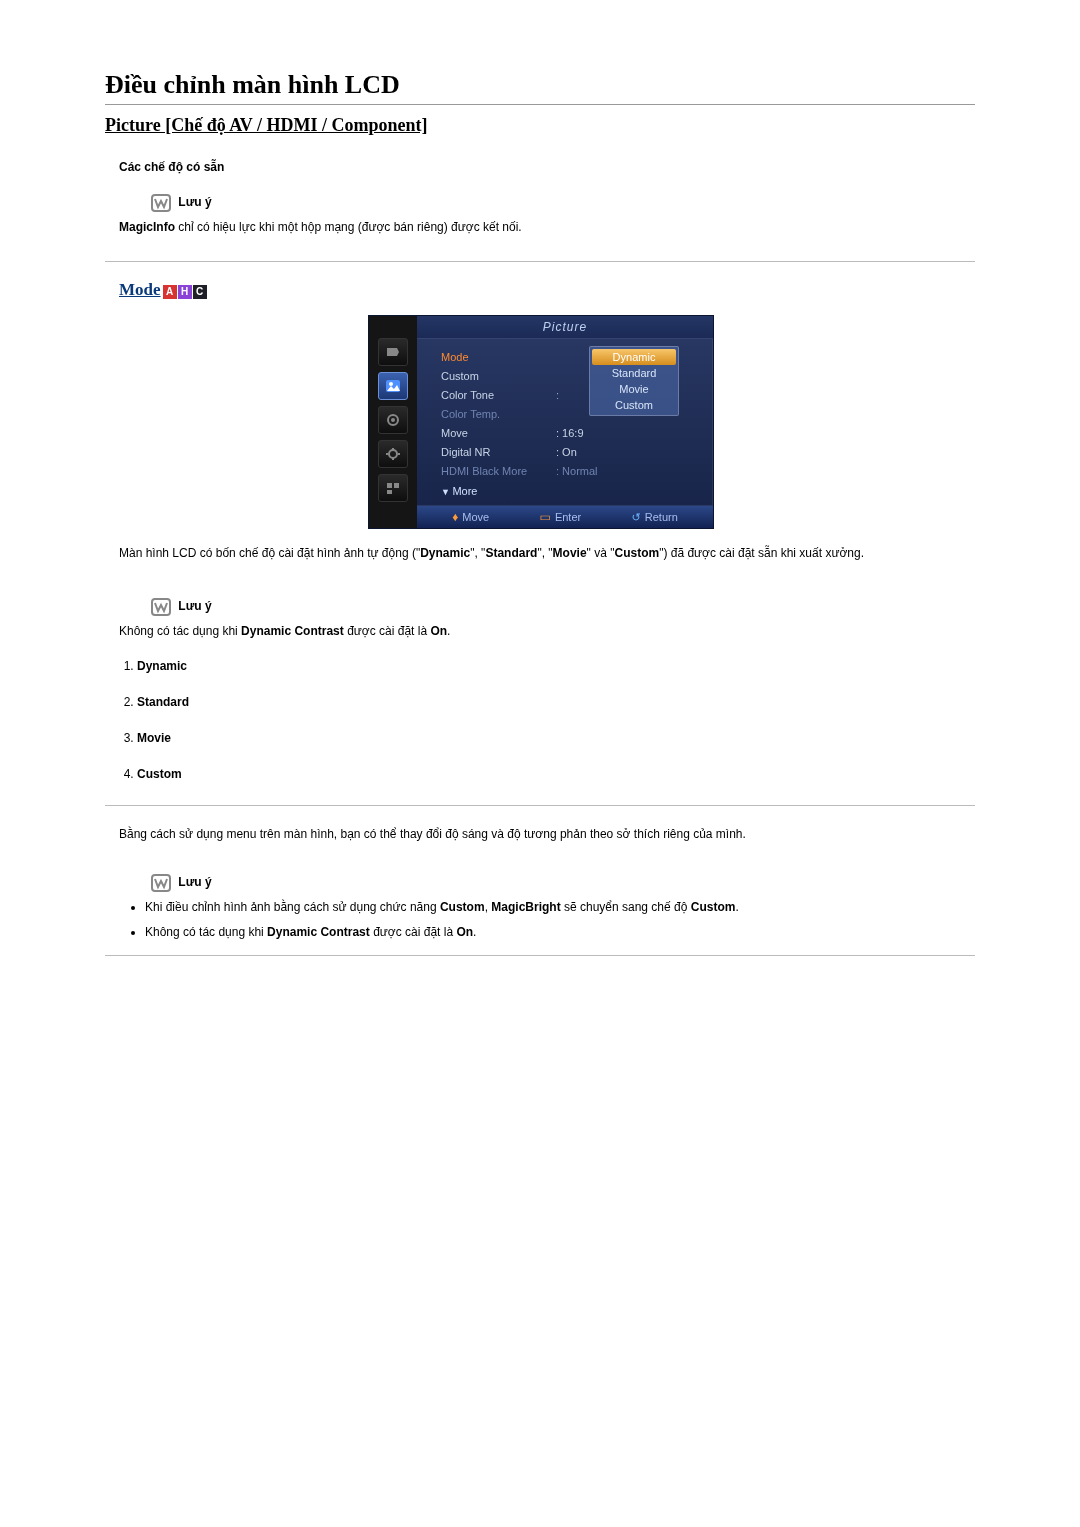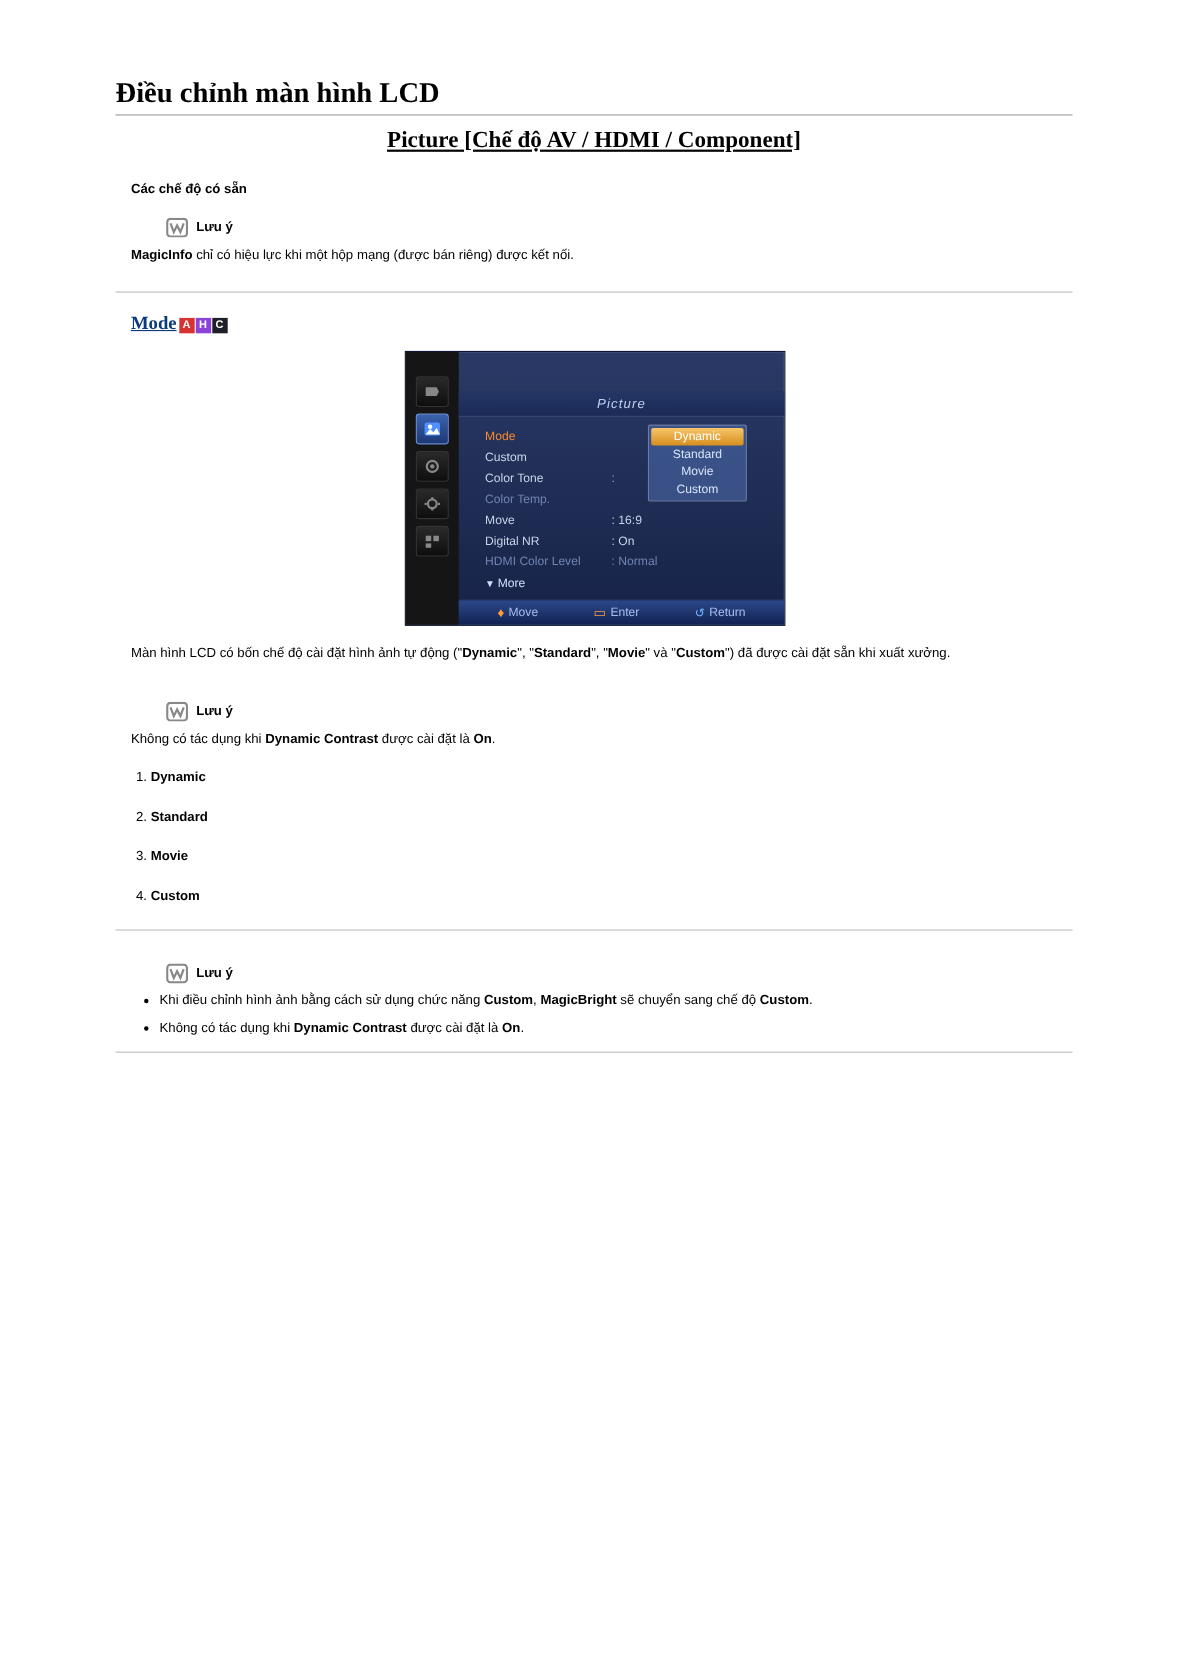--- a/index.html
+++ b/index.html
@@ -23,22 +23,22 @@
     border: none;
     border-top: 1px solid #999;
     margin: 0 0 10px 0;
   }
   .section-hr {
     border: none;
     border-top: 1px solid #bbb;
     margin: 24px 0 18px 0;
   }
   .picture-subtitle {
-    text-align: center;
-    font-size: 21px;
+    text-align: left;
+    font-size: 18px;
     font-weight: bold;
     text-decoration: underline;
     margin: 6px 0 24px 0;
   }
   .subhead {
     font-family: Arial, sans-serif;
     font-size: 12px;
     font-weight: bold;
     margin: 14px 0 14px 14px;
   }
@@ -166,21 +166,21 @@
     background: linear-gradient(#2a2a2a,#0e0e0e);
     border: 1px solid #333;
     border-radius: 3px;
     display:flex; align-items:center; justify-content:center;
   }
   .osd-sidebar .sb-icon.active {
     background: linear-gradient(#3b62b0,#1d3875);
     border-color:#6a90d8;
   }
   .osd-sidebar .sb-icon svg { display:block; }
-  .osd-main { flex:1; position:relative;margin-top:36px; }
+  .osd-main { flex:1; position:relative; }
   .osd-title {
     text-align:center;
     padding: 4px 0;
     color: #bfd0ef;
     font-size: 12px;
     letter-spacing: 1px;
     font-style: italic;
     border-bottom: 1px solid rgba(255,255,255,0.08);
     background: linear-gradient(#243665, #1b2a56);
   }
@@ -308,21 +308,21 @@
       <div class="osd-main">
         <div class="osd-title">Picture</div>
         <div class="osd-body">
           <div class="osd-labels">
             <div class="active-label">Mode</div>
             <div>Custom</div>
             <div>Color Tone</div>
             <div class="dim-label">Color Temp.</div>
             <div>Move</div>
             <div>Digital NR</div>
-            <div class="dim-label">HDMI Color Level</div>
+            <div class="dim-label">HDMI Black More</div>
           </div>
           <div class="osd-values">
             <div class="pop-menu">
               <div class="sel">Dynamic</div>
               <div>Standard</div>
               <div>Movie</div>
               <div>Custom</div>
             </div>
             <div>&nbsp;</div>
             <div>&nbsp;</div>
@@ -370,20 +370,21 @@
   <ol class="simple-list">
     <li><b>Dynamic</b></li>
     <li><b>Standard</b></li>
     <li><b>Movie</b></li>
     <li><b>Custom</b></li>
   </ol>
 
   <hr class="section-hr">
 
 
+  <div class="body-text">Bằng cách sử dụng menu trên màn hình, bạn có thể thay đổi độ sáng và độ tương phản theo sở thích riêng của mình.</div>
 
   <div class="note-header" style="margin-top:30px;">
     <svg width="20" height="18" viewBox="0 0 20 18">
       <rect x="1" y="1" width="18" height="16" rx="3" fill="none" stroke="#888" stroke-width="2"></rect>
       <path d="M4 5l3 8 3-6 3 6 3-8" fill="none" stroke="#888" stroke-width="2"></path>
     </svg>
     <span>Lưu ý</span>
   </div>
   <ul class="note-bullets">
     <li>

